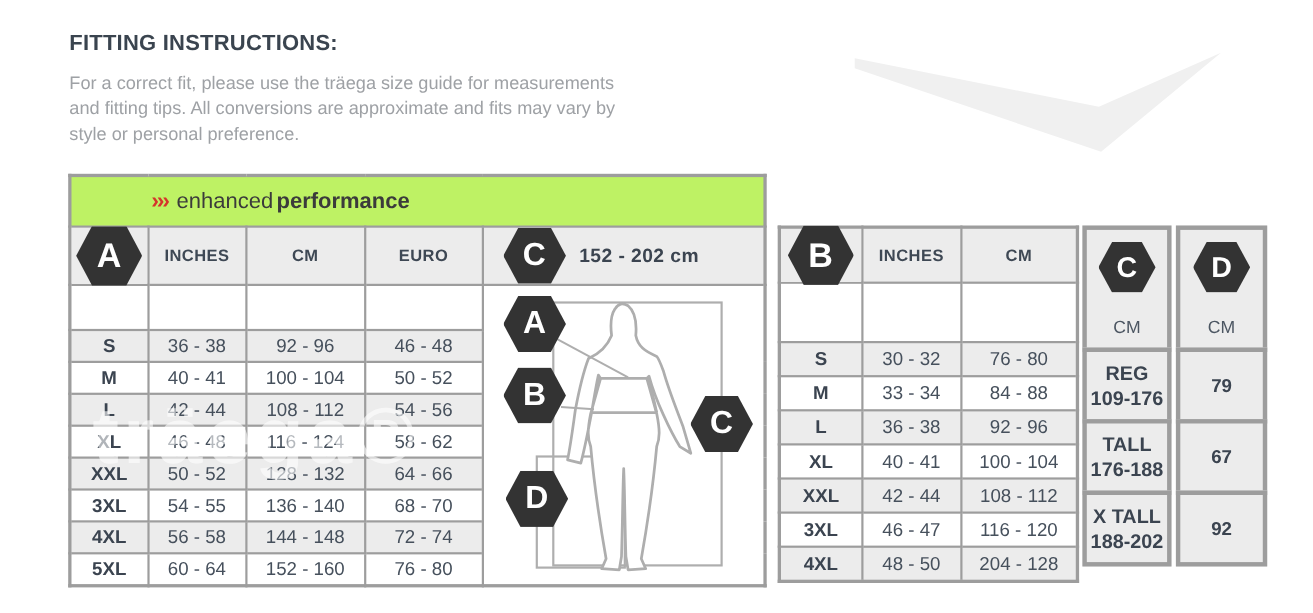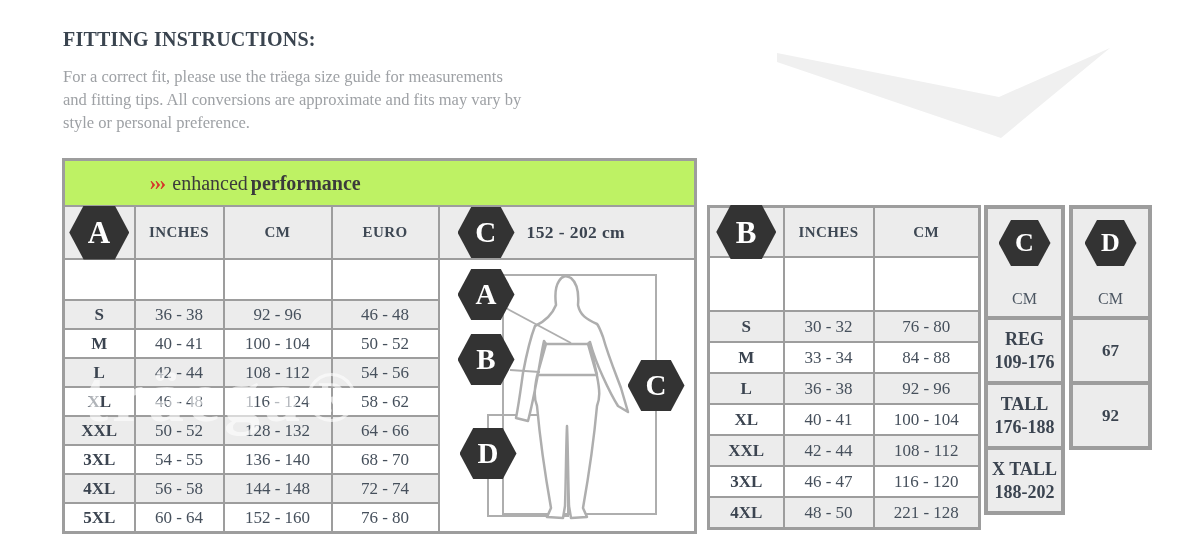--- a/index.html
+++ b/index.html
@@ -1,18 +1,18 @@
 <!DOCTYPE html>
 <html><head>
 <meta charset="utf-8">
 <title>Fitting Instructions</title>
 <style>
   html,body{margin:0;padding:0;background:#fff;}
   #canvas{position:relative;width:1194px;height:557px;background:#fff;overflow:hidden;
-          font-family:Liberation Serif, serif;color:#3e4854;}
+          font-family:Liberation Sans, sans-serif;color:#3e4854;}
 
   
   .head-block{position:absolute;left:63px;top:28px;width:680px;}
   .page-title{font-size:20px;font-weight:bold;color:#3a444f;letter-spacing:.2px;margin:0 0 14px 0;}
   .desc-line{font-size:16.5px;line-height:23px;color:#9ea1a5;}
 
   
   .brand-chevron{position:absolute;left:772px;top:40px;}
 
   
@@ -252,21 +252,21 @@
         <td>108 - 112</td>
       </tr>
       <tr class="right-data-row">
         <td class="size-cell">3XL</td>
         <td>46 - 47</td>
         <td>116 - 120</td>
       </tr>
       <tr class="right-data-row stripe">
         <td class="size-cell">4XL</td>
         <td>48 - 50</td>
-        <td>221 - 128</td>
+        <td>204 - 128</td>
       </tr>
     </tbody>
   </table>
 
   <div class="meas-col col-c">
     <div class="meas-box meas-head">
       <div class="hex hex-sm">C</div>
       <div class="meas-unit">CM</div>
     </div>
     <div class="meas-box meas-data">
@@ -282,20 +282,23 @@
       <div class="meas-label">188-202</div>
     </div>
   </div>
 
   <div class="meas-col col-d">
     <div class="meas-box meas-head">
       <div class="hex hex-sm">D</div>
       <div class="meas-unit">CM</div>
     </div>
     <div class="meas-box meas-data">
+      <div class="meas-value">79</div>
+    </div>
+    <div class="meas-box meas-data">
       <div class="meas-value">67</div>
     </div>
     <div class="meas-box meas-data">
       <div class="meas-value">92</div>
     </div>
   </div>
 
 </div>
 
 </body></html>

